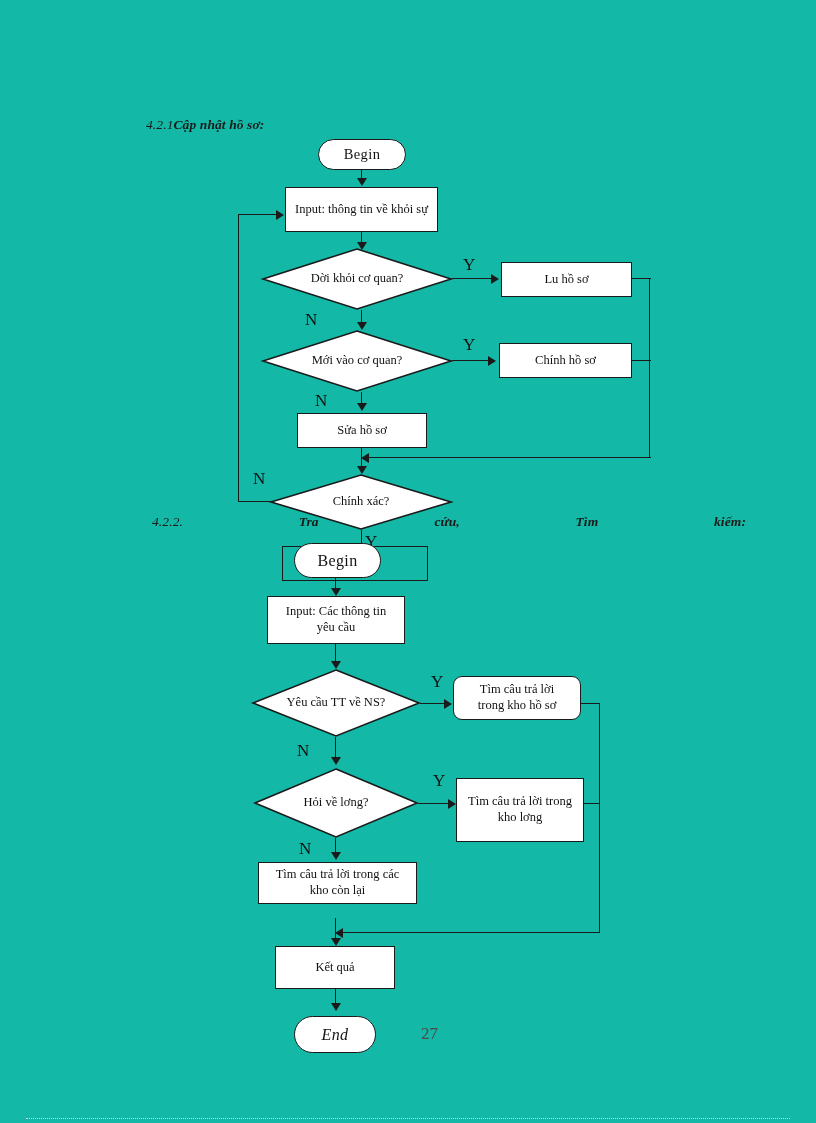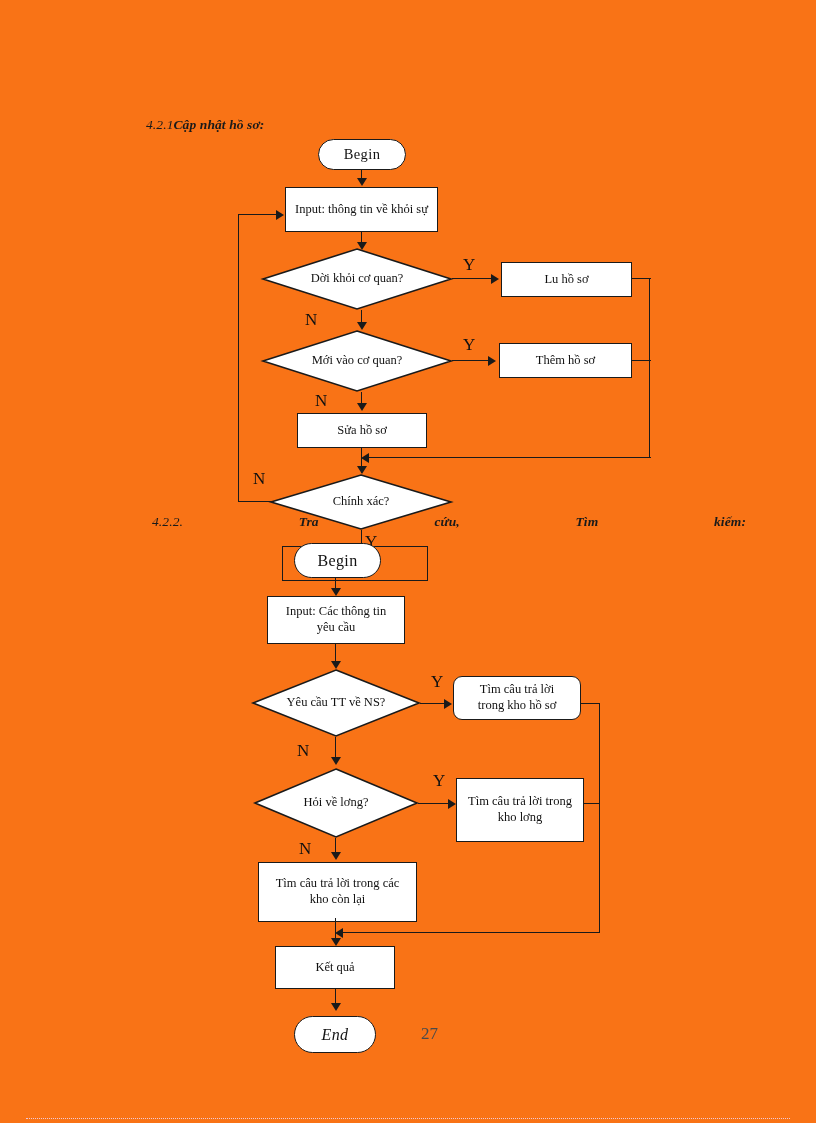--- a/index.html
+++ b/index.html
@@ -9,21 +9,21 @@
     background: #ffffff;
   }
   body {
     font-family: "Liberation Serif", "DejaVu Serif", serif;
     color: #1a1a1a;
   }
   #page {
     position: relative;
     width: 816px;
     height: 1123px;
-    background: #f97316;
+    background: #14b8a6;
     overflow: hidden;
   }
 
   
   .heading {
     position: absolute;
     font-style: italic;
     font-weight: bold;
     font-size: 13.5px;
     letter-spacing: 0.1px;
@@ -220,21 +220,21 @@
       </svg>
       <div class="dlabel">Mới vào cơ quan?</div>
     </div>
 
     <div class="branch" style="left:463px; top:336px;">Y</div>
 
     <div class="ln hline" style="left:452px; top:360px; width:38px;"></div>
     <div class="arrow arrow-right" style="left:488px; top:356px;"></div>
 
     <div class="node rect" style="left:499px; top:343px; width:133px; height:35px;">
-      <span>Thêm hồ sơ</span>
+      <span>Chính hồ sơ</span>
     </div>
 
     <div class="branch" style="left:315px; top:392px;">N</div>
 
     <div class="ln vline" style="left:361px; top:392px; height:14px;"></div>
     <div class="arrow arrow-down" style="left:357px; top:403px;"></div>
 
     <div class="node rect" style="left:297px; top:413px; width:130px; height:35px;align-items:center;">
       <span>Sửa hồ sơ</span>
     </div>
@@ -330,21 +330,21 @@
 
     <div class="node rect" style="left:456px; top:778px; width:128px; height:64px; padding:12px 6px;">
       <span>Tìm câu trả lời trong kho lơng</span>
     </div>
 
     <div class="branch" style="left:299px; top:840px;">N</div>
 
     <div class="ln vline" style="left:335px; top:838px; height:16px;"></div>
     <div class="arrow arrow-down" style="left:331px; top:852px;"></div>
 
-    <div class="node rect" style="left:258px; top:862px; width:159px; height:60px; padding:0 8px;">
+    <div class="node rect" style="left:258px; top:862px; width:159px; height:42px; padding:0 8px;">
       <span>Tìm câu trả lời trong các kho còn lại</span>
     </div>
 
     <div class="ln hline" style="left:581px; top:703px; width:19px;"></div>
     <div class="ln hline" style="left:584px; top:803px; width:16px;"></div>
     <div class="ln vline" style="left:599px; top:703px; height:230px;"></div>
     <div class="ln hline" style="left:340px; top:932px; width:260px;"></div>
     <div class="arrow arrow-left" style="left:335px; top:928px;"></div>
 
     <div class="ln vline" style="left:335px; top:918px; height:26px;"></div>

